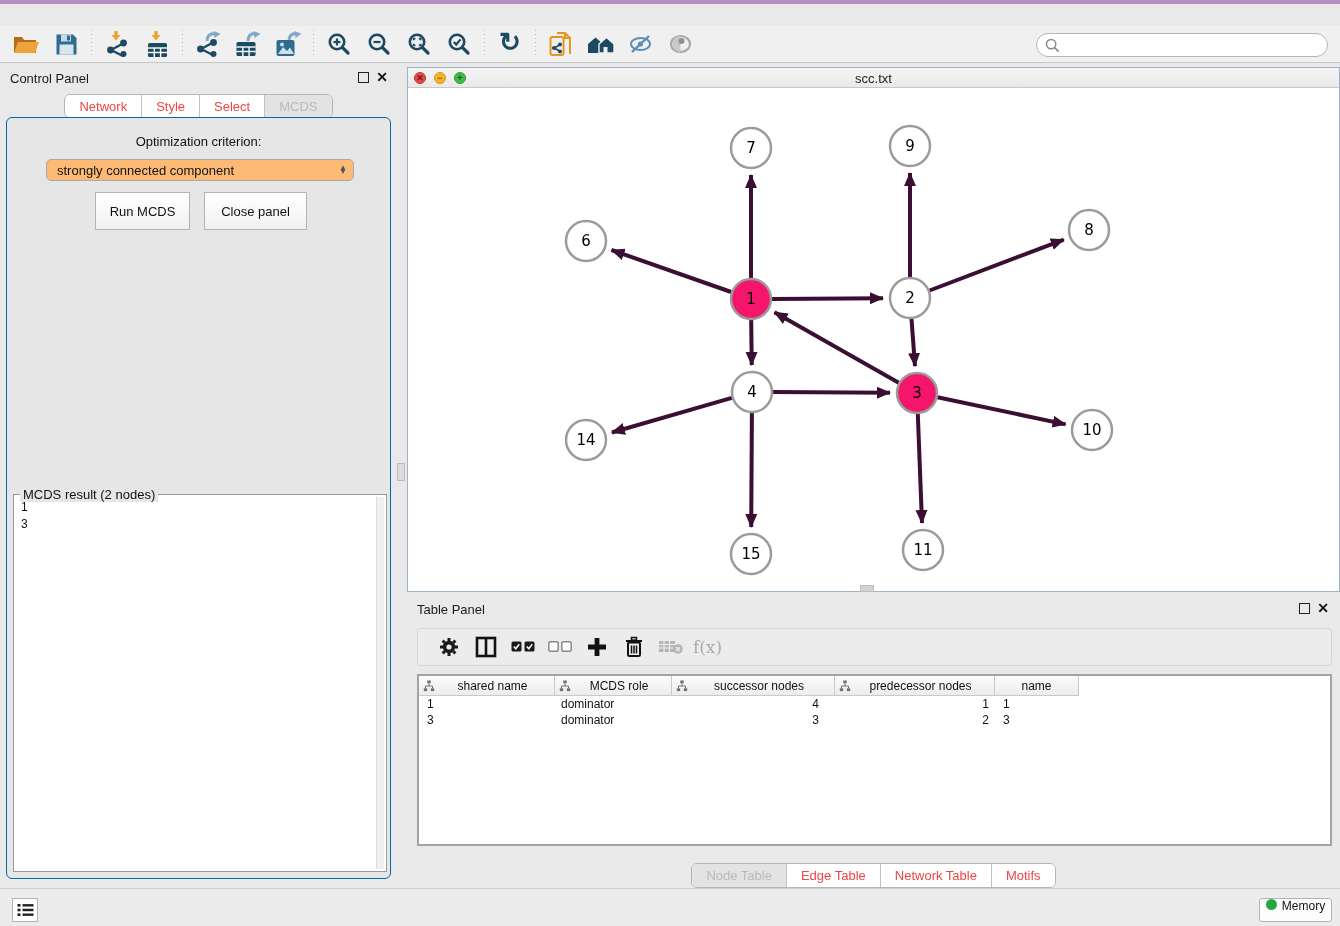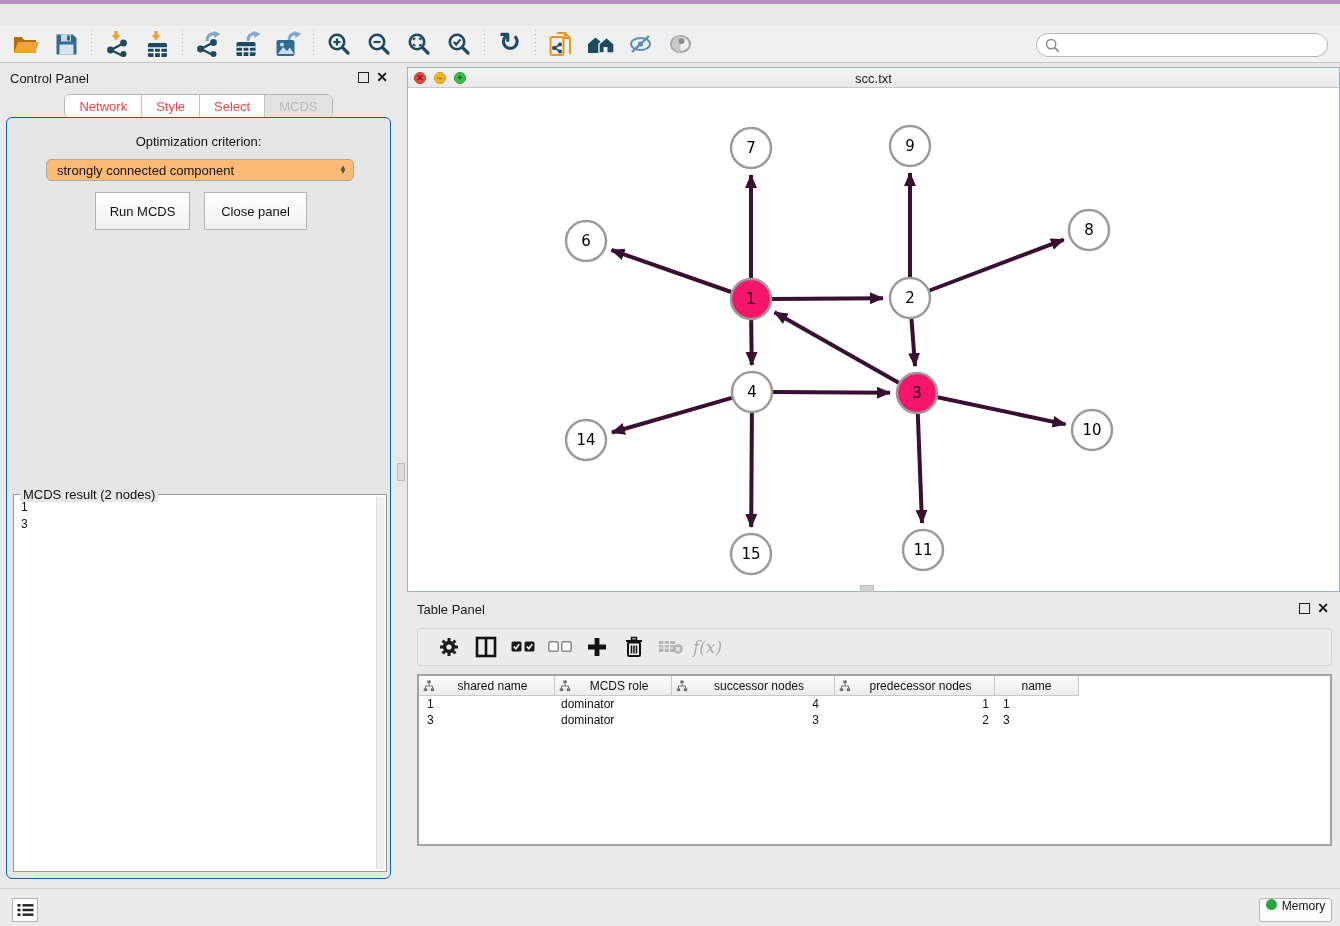--- a/index.html
+++ b/index.html
@@ -87,21 +87,21 @@
   .resize-handle { position:absolute; left:452px; bottom:-1px; width:14px; height:7px; background:#d2d2d2;
                    border:1px solid #bdbdbd; }
 
   
   .table-panel { position:absolute; left:407px; top:594px; width:933px; height:294px; }
   .tp-float { right:30px; } .tp-close { right:11px; }
   .tp-toolbar { position:absolute; left:10px; top:34px; width:915px; height:38px; background:#ececec;
                 border:1px solid #d6d6d6; border-radius:4px; display:flex; align-items:center;
                 padding-left:12px; gap:0; }
   .tp-btn { width:37px; height:30px; display:flex; align-items:center; justify-content:center; }
-  .fx-label { font-family:"DejaVu Serif", serif; font-style:italic; font-size:17px; color:#ababab; }
+  .fx-label { font-family:"DejaVu Serif", serif; font-size:17px; color:#ababab; }
 
   .data-table { position:absolute; left:10px; top:80px; width:915px; height:172px; background:#fff;
                 border:2px solid #a3a3a3; font-size:12px; }
   .thead { display:flex; height:20px; }
   .th { display:flex; align-items:center; background:linear-gradient(#fcfcfc,#ececec);
         border-right:1px solid #c9c9c9; border-bottom:1px solid #c9c9c9; padding:0 4px; }
   .th .th-label { flex:1; text-align:center; font-size:12px; color:#111; }
   .trow { display:flex; height:16px; align-items:center; }
   .td { overflow:hidden; white-space:nowrap; }
   .c0 { width:136px; } .c1 { width:117px; } .c2 { width:163px; } .c3 { width:160px; } .c4 { width:84px; }
@@ -540,20 +540,28 @@
       </div>
       <div class="trow">
         <div class="td c0">3</div>
         <div class="td c1">dominator</div>
         <div class="td c2">3</div>
         <div class="td c3">2</div>
         <div class="td c4">3</div>
       </div>
     </div>
 
+    <div class="tp-tabs">
+      <div class="tabgroup">
+        <div class="tab selected">Node Table</div>
+        <div class="tab">Edge Table</div>
+        <div class="tab">Network Table</div>
+        <div class="tab">Motifs</div>
+      </div>
+    </div>
   </div>
 
   <div class="statusbar">
     <div class="list-btn">
       <svg width="17" height="14" viewBox="0 0 17 14">
         <g fill="#222">
             <rect x="0.5" y="1" width="3" height="2.6"></rect>
             <rect x="0.5" y="5.7" width="3" height="2.6"></rect>
             <rect x="0.5" y="10.4" width="3" height="2.6"></rect>
           </g>

